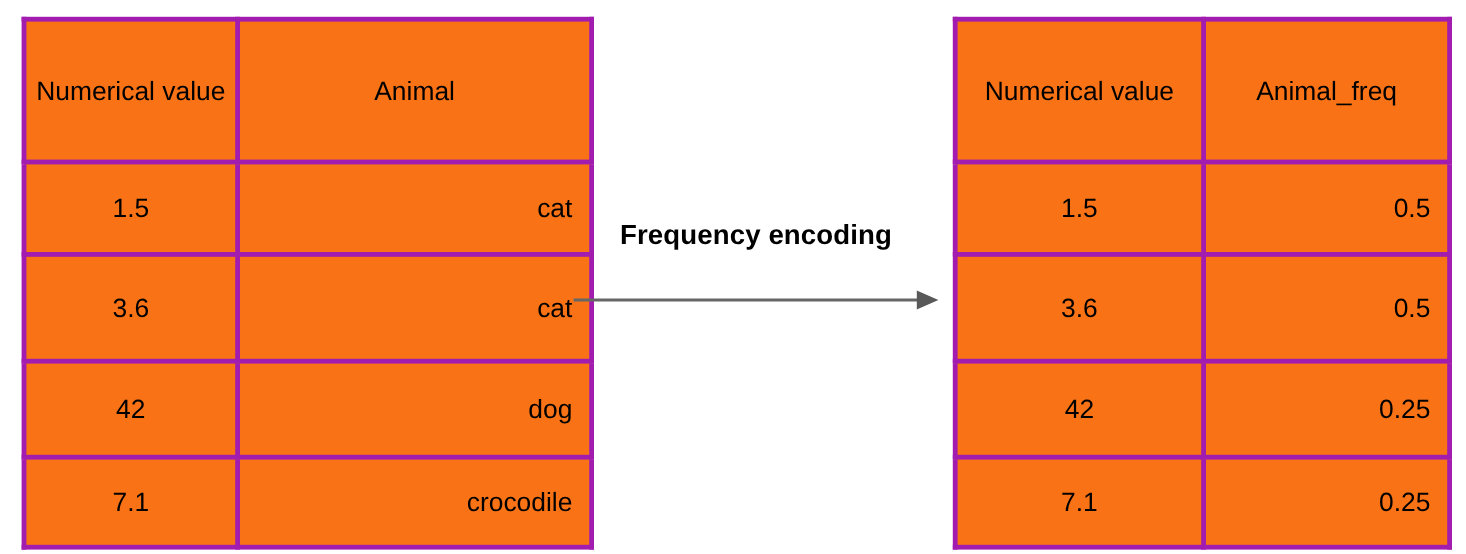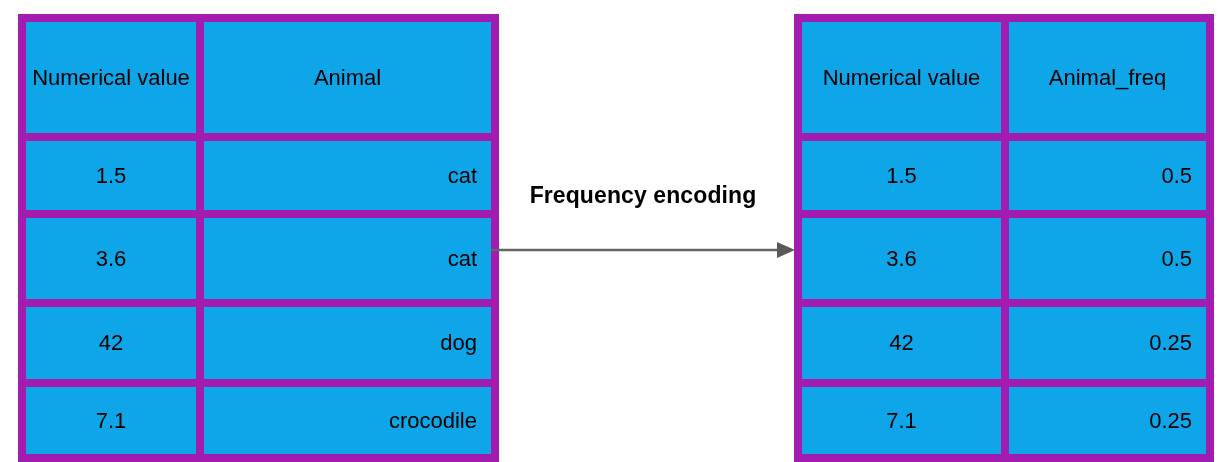--- a/index.html
+++ b/index.html
@@ -23,26 +23,26 @@
 
   
   .data-table {
     position: absolute;
     border-collapse: collapse;
     table-layout: fixed;
     background: #ffffff;
   }
   .data-table td,
   .data-table th {
-    border: 8px solid #a21caf;
+    border: 4px solid #a21caf;
     font-weight: normal;
     font-size: 22px;
     line-height: 1.18;
     color: #000000;
-    background: #0ea5e9;
+    background: #f97316;
   }
   .data-table th {
     text-align: center;
     vertical-align: middle;
     padding: 0 6px;
   }
   .data-table td.col-num {
     text-align: center;
     vertical-align: middle;
     padding: 0 6px;
@@ -73,21 +73,21 @@
 
   .row-head  { height: 119px; }
   .row-body1 { height: 77px; }
   .row-body2 { height: 89px; }
   .row-body3 { height: 80px; }
   .row-body4 { height: 75px; }
 
   
   .transform-group {
     position: absolute;
-    left: 489px;
+    left: 476px;
     top: 182px;
     width: 308px;
     height: 88px;
   }
   .transform-label {
     position: absolute;
     left: 0;
     top: 0;
     width: 308px;
     text-align: center;

